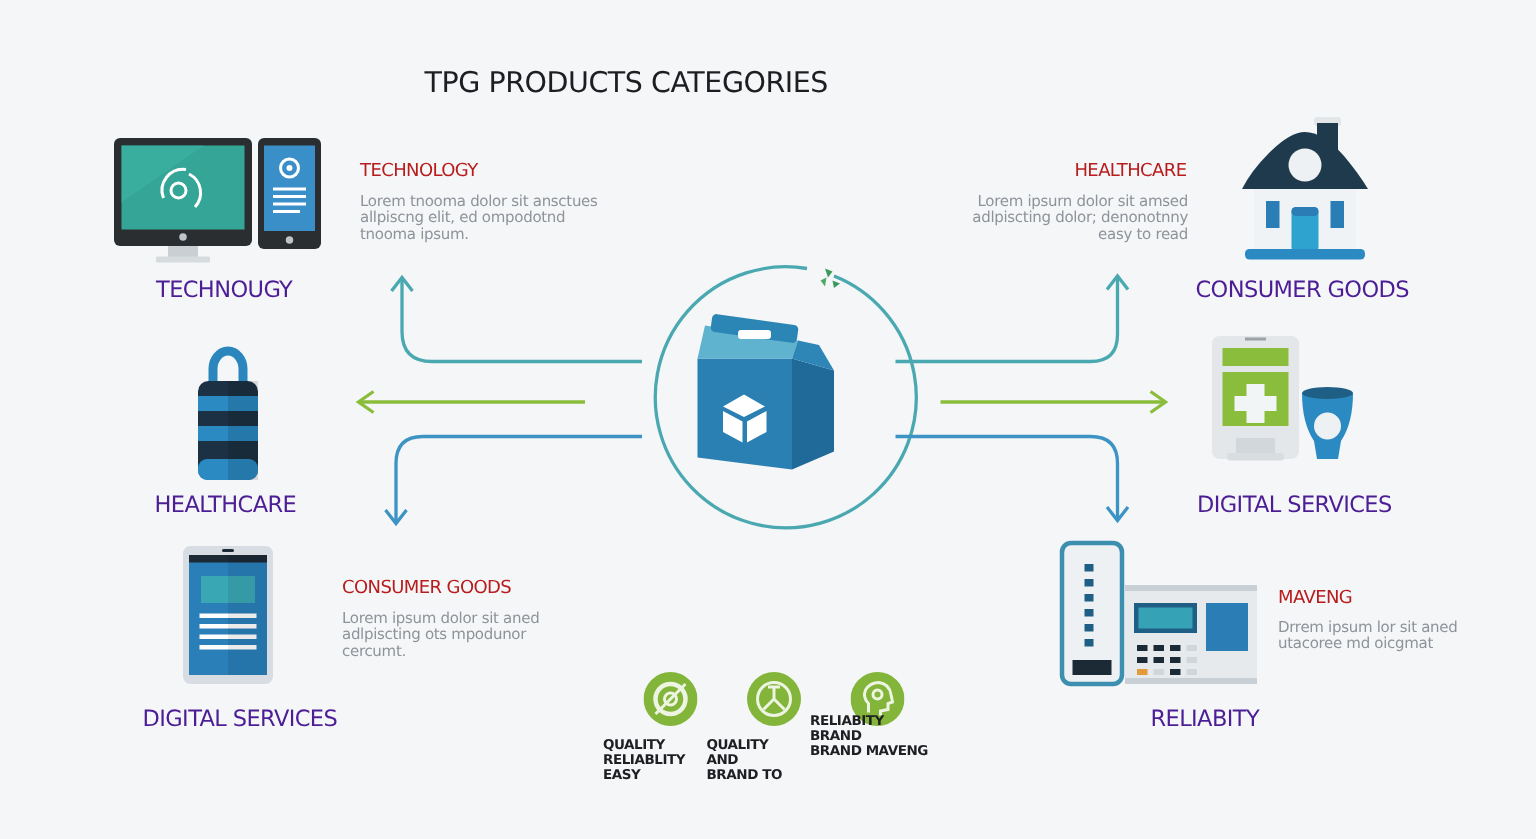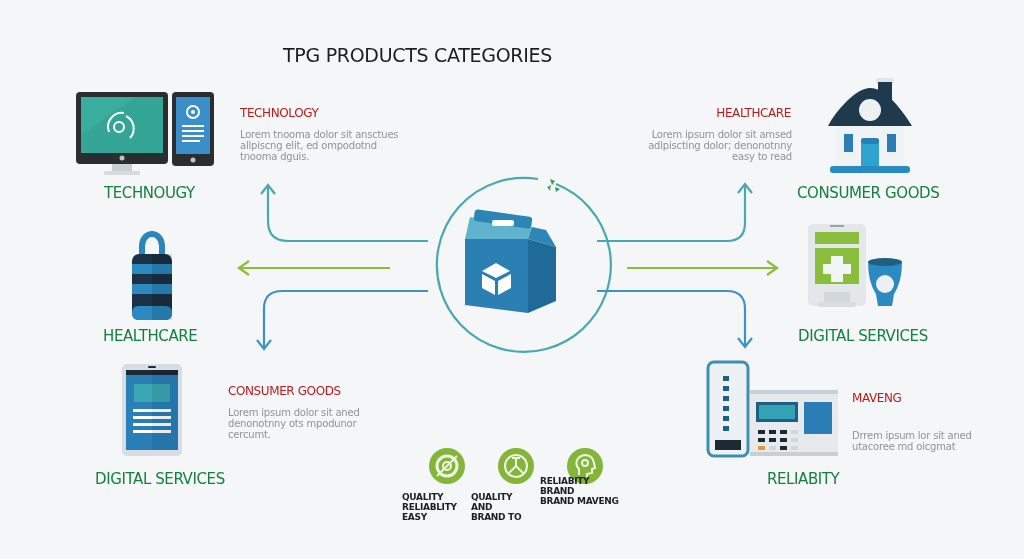--- a/index.html
+++ b/index.html
@@ -9,21 +9,21 @@
     font-family: "DejaVu Sans", "Liberation Sans", sans-serif;
     position: relative;
     color: #1d1f22;
   }
   .abs { position: absolute; }
   .title {
     left: 0; width: 835px; top: 44px; text-align: center;
     font-size: 19px; letter-spacing: -0.3px; color: #1c1e21;
   }
   .label {
-    font-size: 15px; letter-spacing: -0.4px; color: #15803d; white-space: nowrap;
+    font-size: 15px; letter-spacing: -0.4px; color: #4c1d95; white-space: nowrap;
   }
   .heading {
     font-size: 12px; letter-spacing: -0.4px; color: #b91c1c; white-space: nowrap;
   }
   .desc {
     font-size: 10px; line-height: 11px; color: #8e9399; letter-spacing: -0.2px;
   }
   .desc.right { text-align: right; }
   .desc span { display: block; white-space: nowrap; }
   .badge-label {
@@ -102,21 +102,21 @@
     <rect x="106" y="45" width="22" height="2" fill="#ffffff"></rect>
     <rect x="106" y="50" width="18" height="2" fill="#ffffff"></rect>
     <circle cx="117" cy="70" r="2.5" fill="#bfc4c8"></circle>
   </svg>
 </div>
 <div class="abs label" style="left:104px;top:184px;">TECHNOUGY</div>
 <div class="abs heading" style="left:240px;top:106px;">TECHNOLOGY</div>
 <div class="abs desc" style="left:240px;top:129px;">
   <span>Lorem tnooma dolor sit ansctues</span>
   <span>allpiscng elit, ed ompodotnd</span>
-  <span>tnooma dguis.</span>
+  <span>tnooma ipsum.</span>
 </div>
 
 <div class="abs" style="left:128px;top:222px;">
   <svg width="48" height="100" viewBox="0 0 48 100">
     <path d="M 14 32 L 14 24 A 10 12 0 1 1 34 24 L 34 32" fill="none" stroke="#2a86bd" stroke-width="6"></path>
     <rect x="4" y="32" width="40" height="66" rx="7" fill="#1c3244"></rect>
     <rect x="4" y="42" width="40" height="10" fill="#2b8ac2"></rect>
     <rect x="4" y="62" width="40" height="10" fill="#2b8ac2"></rect>
     <rect x="4" y="84" width="40" height="14" rx="6" fill="#2b8ac2"></rect>
     <rect x="24" y="32" width="20" height="66" fill="#000" opacity="0.12"></rect>
@@ -135,21 +135,21 @@
     <rect x="11" y="52" width="38" height="3" fill="#ffffff"></rect>
     <rect x="11" y="59" width="38" height="3" fill="#ffffff"></rect>
     <rect x="11" y="66" width="38" height="3" fill="#ffffff"></rect>
     <rect x="30" y="6" width="26" height="80" fill="#000" opacity="0.08"></rect>
   </svg>
 </div>
 <div class="abs label" style="left:95px;top:470px;">DIGITAL SERVICES</div>
 <div class="abs heading" style="left:228px;top:384px;">CONSUMER GOODS</div>
 <div class="abs desc" style="left:228px;top:407px;">
   <span>Lorem ipsum dolor sit aned</span>
-  <span>denonotnny ots mpodunor</span>
+  <span>adlpiscting ots mpodunor</span>
   <span>cercumt.</span>
 </div>
 
 <div class="abs" style="left:826px;top:76px;">
   <svg width="88" height="100" viewBox="0 0 88 100">
     <rect x="50" y="2" width="18" height="6" rx="2" fill="#e2e6e9"></rect>
     <rect x="52" y="6" width="14" height="22" fill="#1e3a4c"></rect>
     <path d="M 2 50 Q 8 38 20 26 Q 34 12 44 12 Q 56 12 70 28 Q 80 40 86 50 Z" fill="#1e3a4c"></path>
     <circle cx="44" cy="34" r="11" fill="#eef1f3"></circle>
     <rect x="10" y="50" width="68" height="42" fill="#f0f3f5"></rect>
@@ -209,21 +209,21 @@
     <rect x="17" y="26" width="6" height="5" fill="#1f5f86"></rect>
     <rect x="17" y="36" width="6" height="5" fill="#1f5f86"></rect>
     <rect x="17" y="46" width="6" height="5" fill="#1f5f86"></rect>
     <rect x="17" y="56" width="6" height="5" fill="#1f5f86"></rect>
     <rect x="17" y="66" width="6" height="5" fill="#1f5f86"></rect>
     <rect x="9" y="80" width="26" height="10" fill="#1c2a36"></rect>
   </svg>
 </div>
 <div class="abs label" style="left:767px;top:470px;">RELIABITY</div>
 <div class="abs heading" style="left:852px;top:391px;">MAVENG</div>
-<div class="abs desc" style="left:852px;top:430px;">
+<div class="abs desc" style="left:852px;top:413px;">
   <span>Drrem ipsum lor sit aned</span>
   <span>utacoree md oicgmat</span>
 </div>
 
 <div class="abs" style="left:429px;top:448px;">
   <svg width="36" height="36" viewBox="0 0 36 36">
     <circle cx="18" cy="18" r="18" fill="#82b53a"></circle>
     <circle cx="18" cy="18" r="10" fill="none" stroke="#eef4e2" stroke-width="3"></circle>
     <circle cx="18" cy="18" r="4" fill="none" stroke="#eef4e2" stroke-width="2"></circle>
     <line x1="8" y1="28" x2="28" y2="8" stroke="#eef4e2" stroke-width="2"></line>

